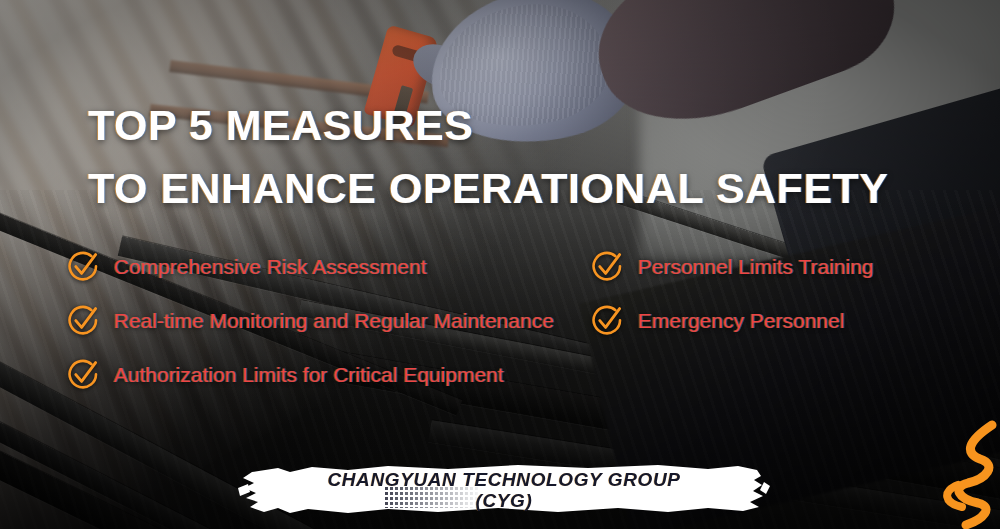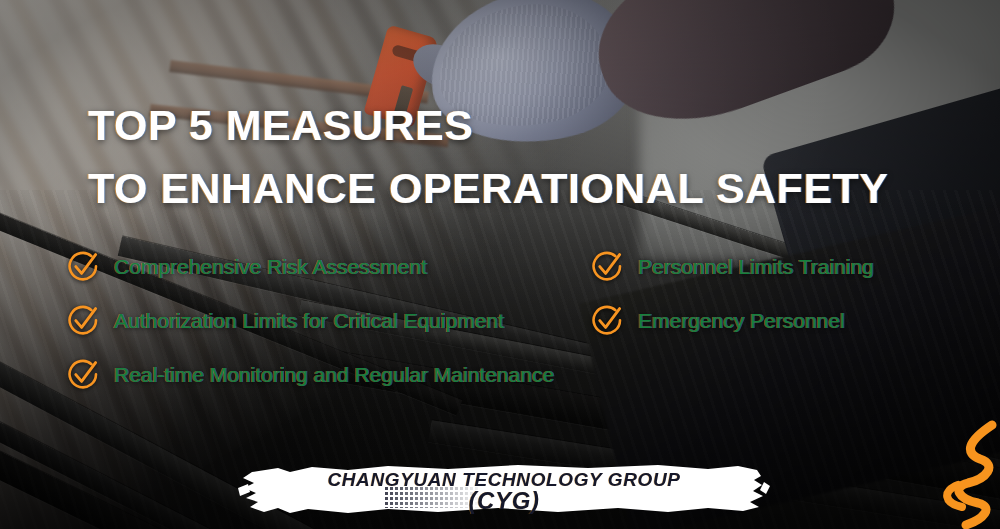--- a/index.html
+++ b/index.html
@@ -234,21 +234,21 @@
     height: 54px;
     gap: 14px;
   }
   .check-icon {
     width: 34px; height: 34px;
     flex: 0 0 34px;
     position: relative;
     filter: drop-shadow(0 1px 2px rgba(0,0,0,.8));
   }
   .item-label {
-    color: #15803d;
+    color: #ef4444;
     font-size: 21px;
     line-height: 24px;
     white-space: nowrap;
     text-shadow:
       -1px 0 0 rgba(255,170,60,0.40),
        1px 0 0 rgba(100,160,240,0.40),
        0 1px 4px rgba(0,0,0,0.85);
   }
 
   
@@ -269,21 +269,21 @@
     font-weight: 700;
     font-size: 19px;
     line-height: 21px;
     letter-spacing: 0.6px;
     text-transform: uppercase;
     text-align: center;
     padding-top: 2px;
     text-shadow: -0.5px 0 0 rgba(225,150,40,0.55);
     font-style: italic;
   }
-  .banner-text .l2 { font-size: 24px; }
+  .banner-text .l2 { font-size: 19px; }
 
   
   .speckle {
     position: absolute;
     left: 146px; top: 28px;
     width: 96px; height: 22px;
     background-image: radial-gradient(#1a1d2e 42%, transparent 43%);
     background-size: 5px 5px;
     opacity: .85;
     mask-image: linear-gradient(100deg, rgba(0,0,0,1) 0%, rgba(0,0,0,0.25) 78%, rgba(0,0,0,0) 100%);
@@ -360,31 +360,31 @@
           <span class="item-label">Comprehensive Risk Assessment</span>
         </div>
 
         <div class="item">
           <span class="check-icon">
             <svg viewBox="0 0 34 34" xmlns="http://www.w3.org/2000/svg">
               <path d="M25.5 6.2 A13.2 13.2 0 1 0 30 16.2" fill="none" stroke="#F79421" stroke-width="2.6" stroke-linecap="round"></path>
               <path d="M9.8 16.6 L15.6 23.4 L29.6 4.6" fill="none" stroke="#F79421" stroke-width="2.9" stroke-linecap="round" stroke-linejoin="round"></path>
             </svg>
           </span>
-          <span class="item-label">Authorization Limits for Critical Equipment</span>
+          <span class="item-label">Real-time Monitoring and Regular Maintenance</span>
         </div>
 
         <div class="item">
           <span class="check-icon">
             <svg viewBox="0 0 34 34" xmlns="http://www.w3.org/2000/svg">
               <path d="M25.5 6.2 A13.2 13.2 0 1 0 30 16.2" fill="none" stroke="#F79421" stroke-width="2.6" stroke-linecap="round"></path>
               <path d="M9.8 16.6 L15.6 23.4 L29.6 4.6" fill="none" stroke="#F79421" stroke-width="2.9" stroke-linecap="round" stroke-linejoin="round"></path>
             </svg>
           </span>
-          <span class="item-label">Real-time Monitoring and Regular Maintenance</span>
+          <span class="item-label">Authorization Limits for Critical Equipment</span>
         </div>
 
       </div>
 
       <div class="col col-right">
 
         <div class="item">
           <span class="check-icon">
             <svg viewBox="0 0 34 34" xmlns="http://www.w3.org/2000/svg">
               <path d="M25.5 6.2 A13.2 13.2 0 1 0 30 16.2" fill="none" stroke="#F79421" stroke-width="2.6" stroke-linecap="round"></path>

